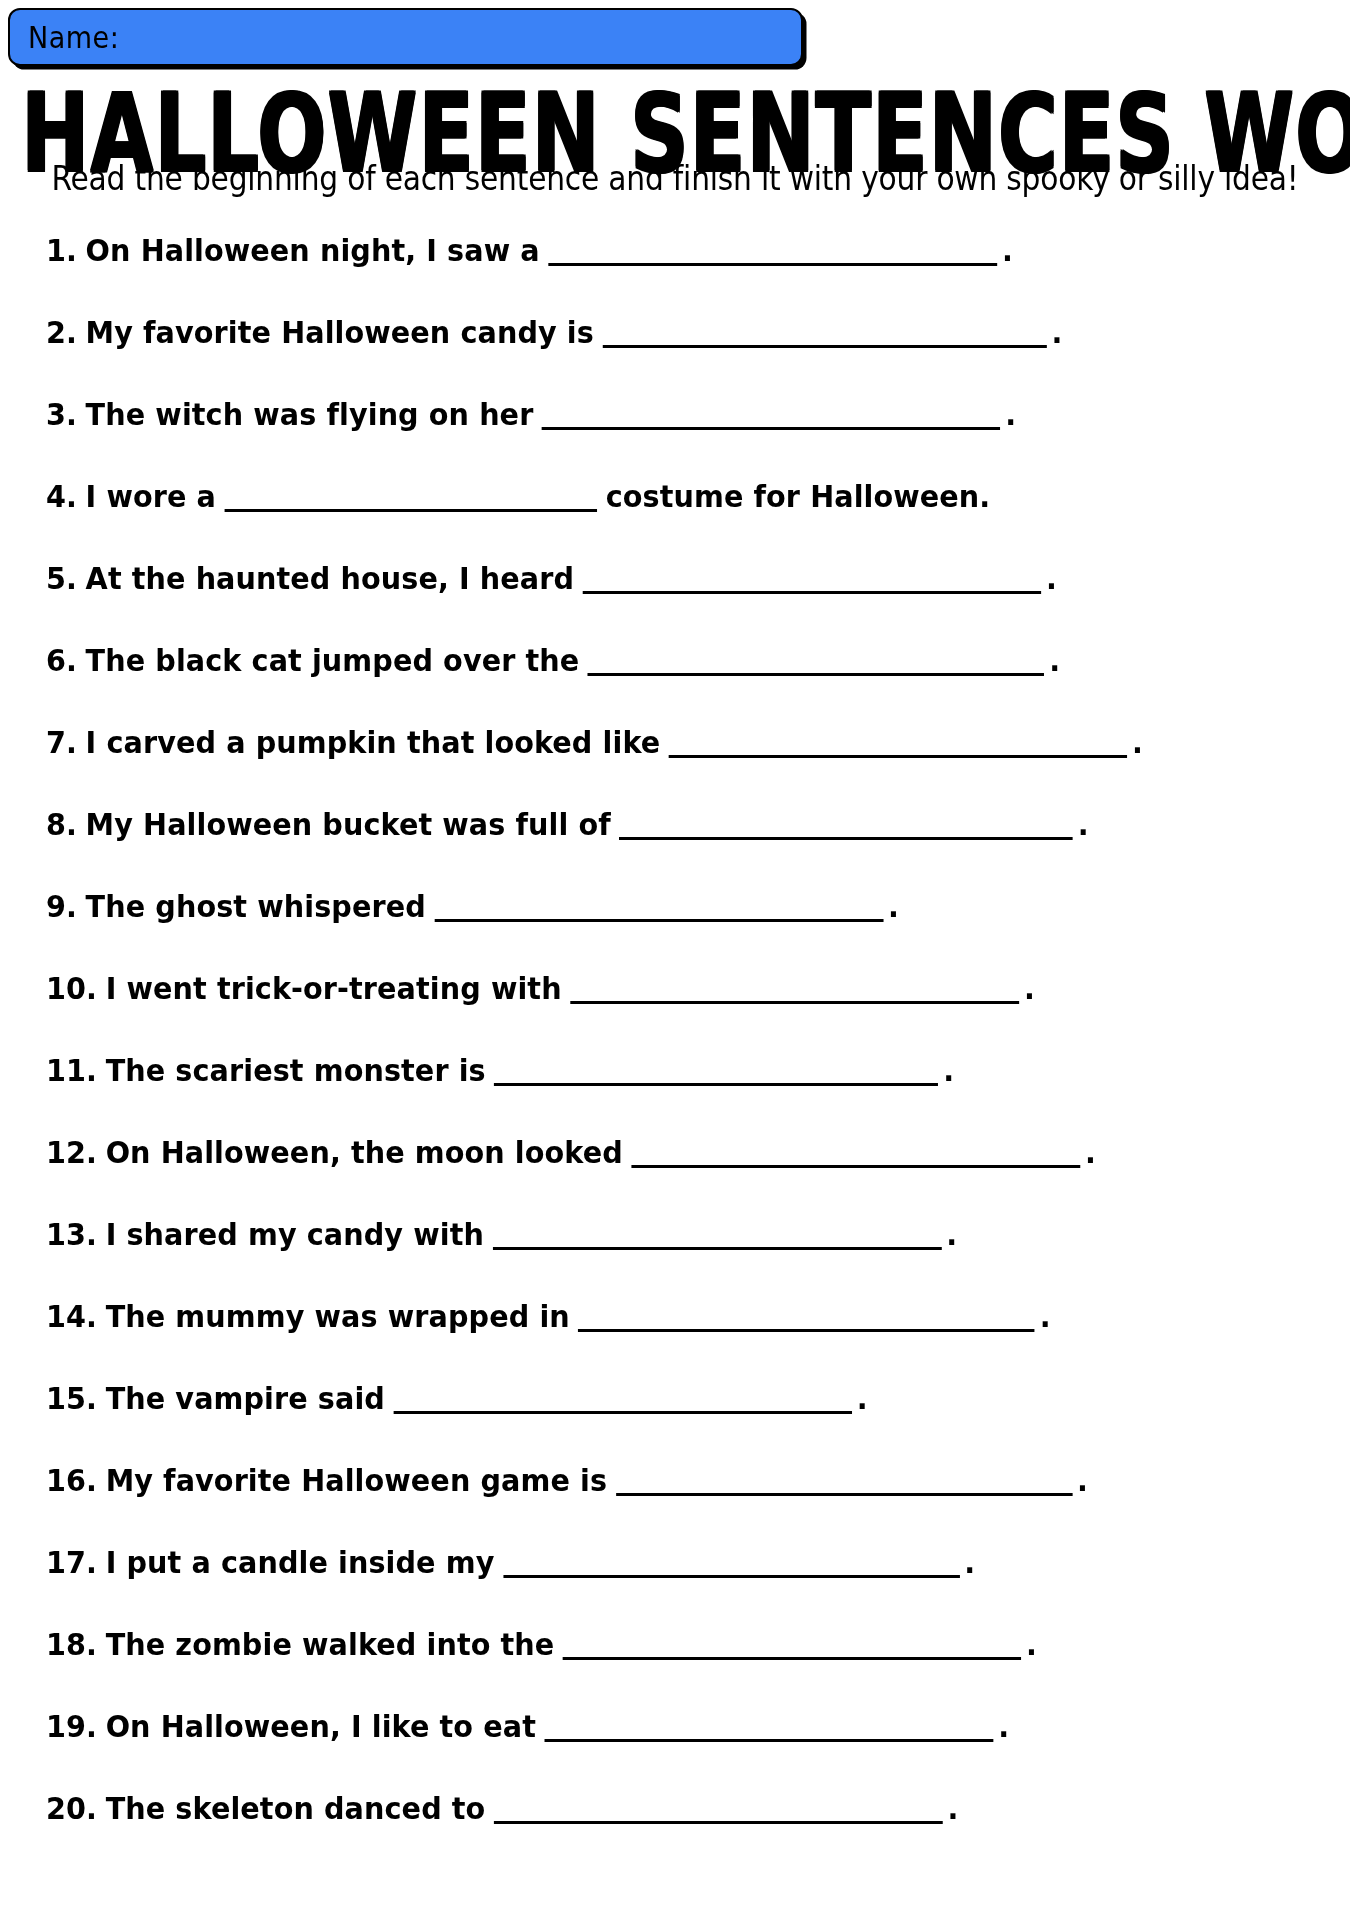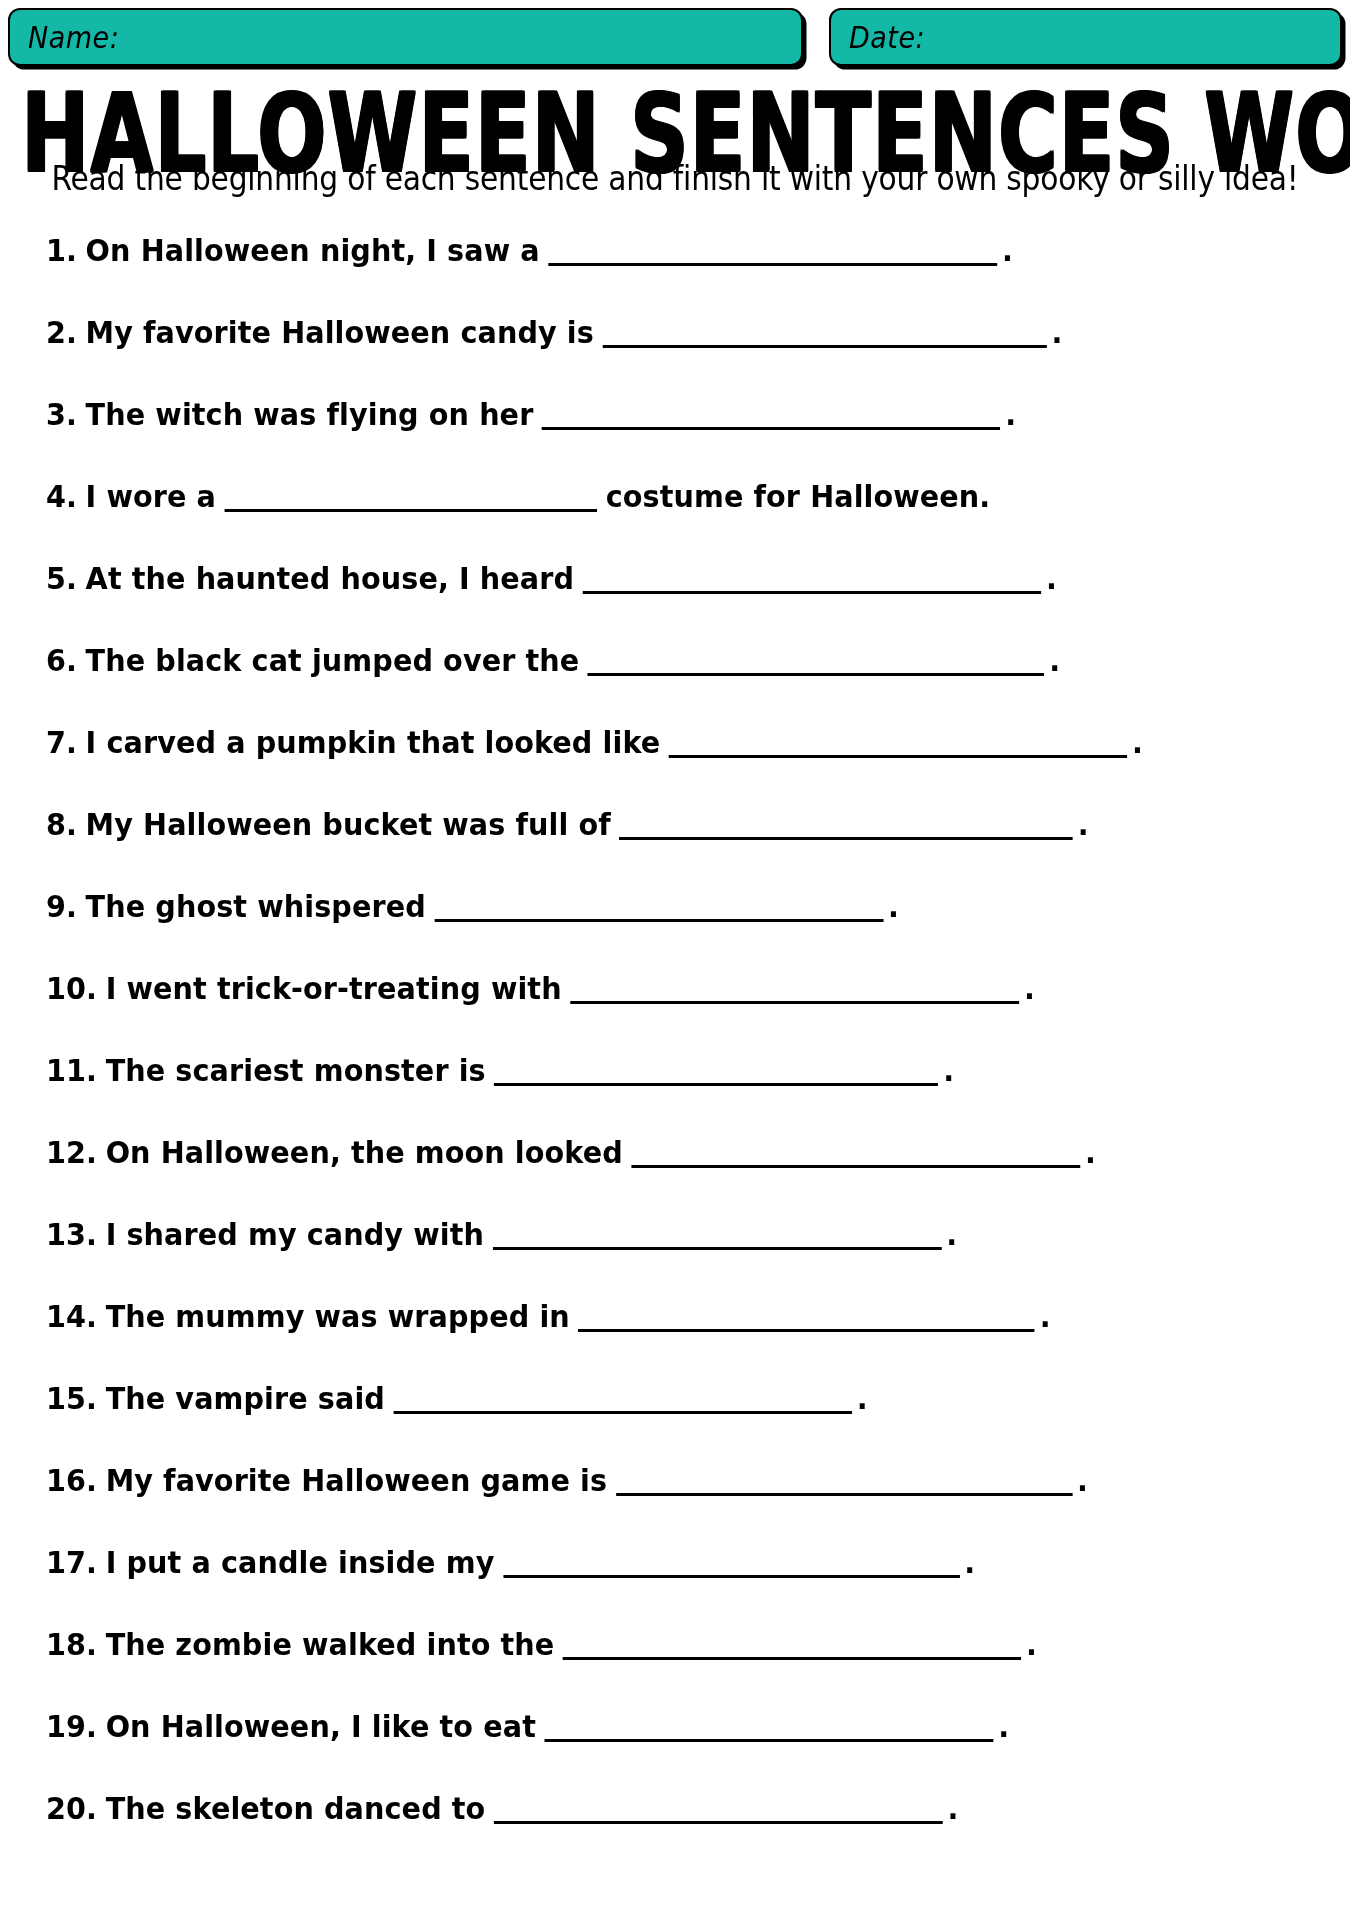--- a/index.html
+++ b/index.html
@@ -24,26 +24,25 @@
     width: 1334px;
     height: 62px;
     display: flex;
     gap: 26px;
   }
   .field-box {
     position: relative;
     height: 58px;
     border: 2.5px solid #000;
     border-radius: 12px;
-    background: #14b8a6;
+    background: #3b82f6;
     box-shadow: 4px 4px 0 -0.5px #000;
     display: flex;
     align-items: center;
     box-sizing: border-box;
-    font-style: italic;
   }
   .field-box.name-box { width: 795px; }
   .field-box.date-box { flex: 1; }
   .field-label {
     font-family: "DejaVu Sans", sans-serif;
     font-size: 27px;
     font-weight: 400;
     letter-spacing: 0.5px;
     padding-left: 18px;
     white-space: nowrap;
@@ -132,23 +131,20 @@
     margin-left: 1px;
   }
 </style>
 </head>
 <body>
 
 <div class="header-row">
   <div class="field-box name-box">
     <span class="field-label">Name:</span>
   </div>
-  <div class="field-box date-box">
-    <span class="field-label">Date:</span>
-  </div>
 </div>
 
 <div class="title">HALLOWEEN SENTENCES WORKSHEET</div>
 
 <div class="subtitle">Read the beginning of each sentence and finish it with your own spooky or silly idea!</div>
 
 <div class="sentences" id="sentence-list">
     <div class="sentence-item">
       <span class="s-inner">
         <span class="s-num">1.</span>

